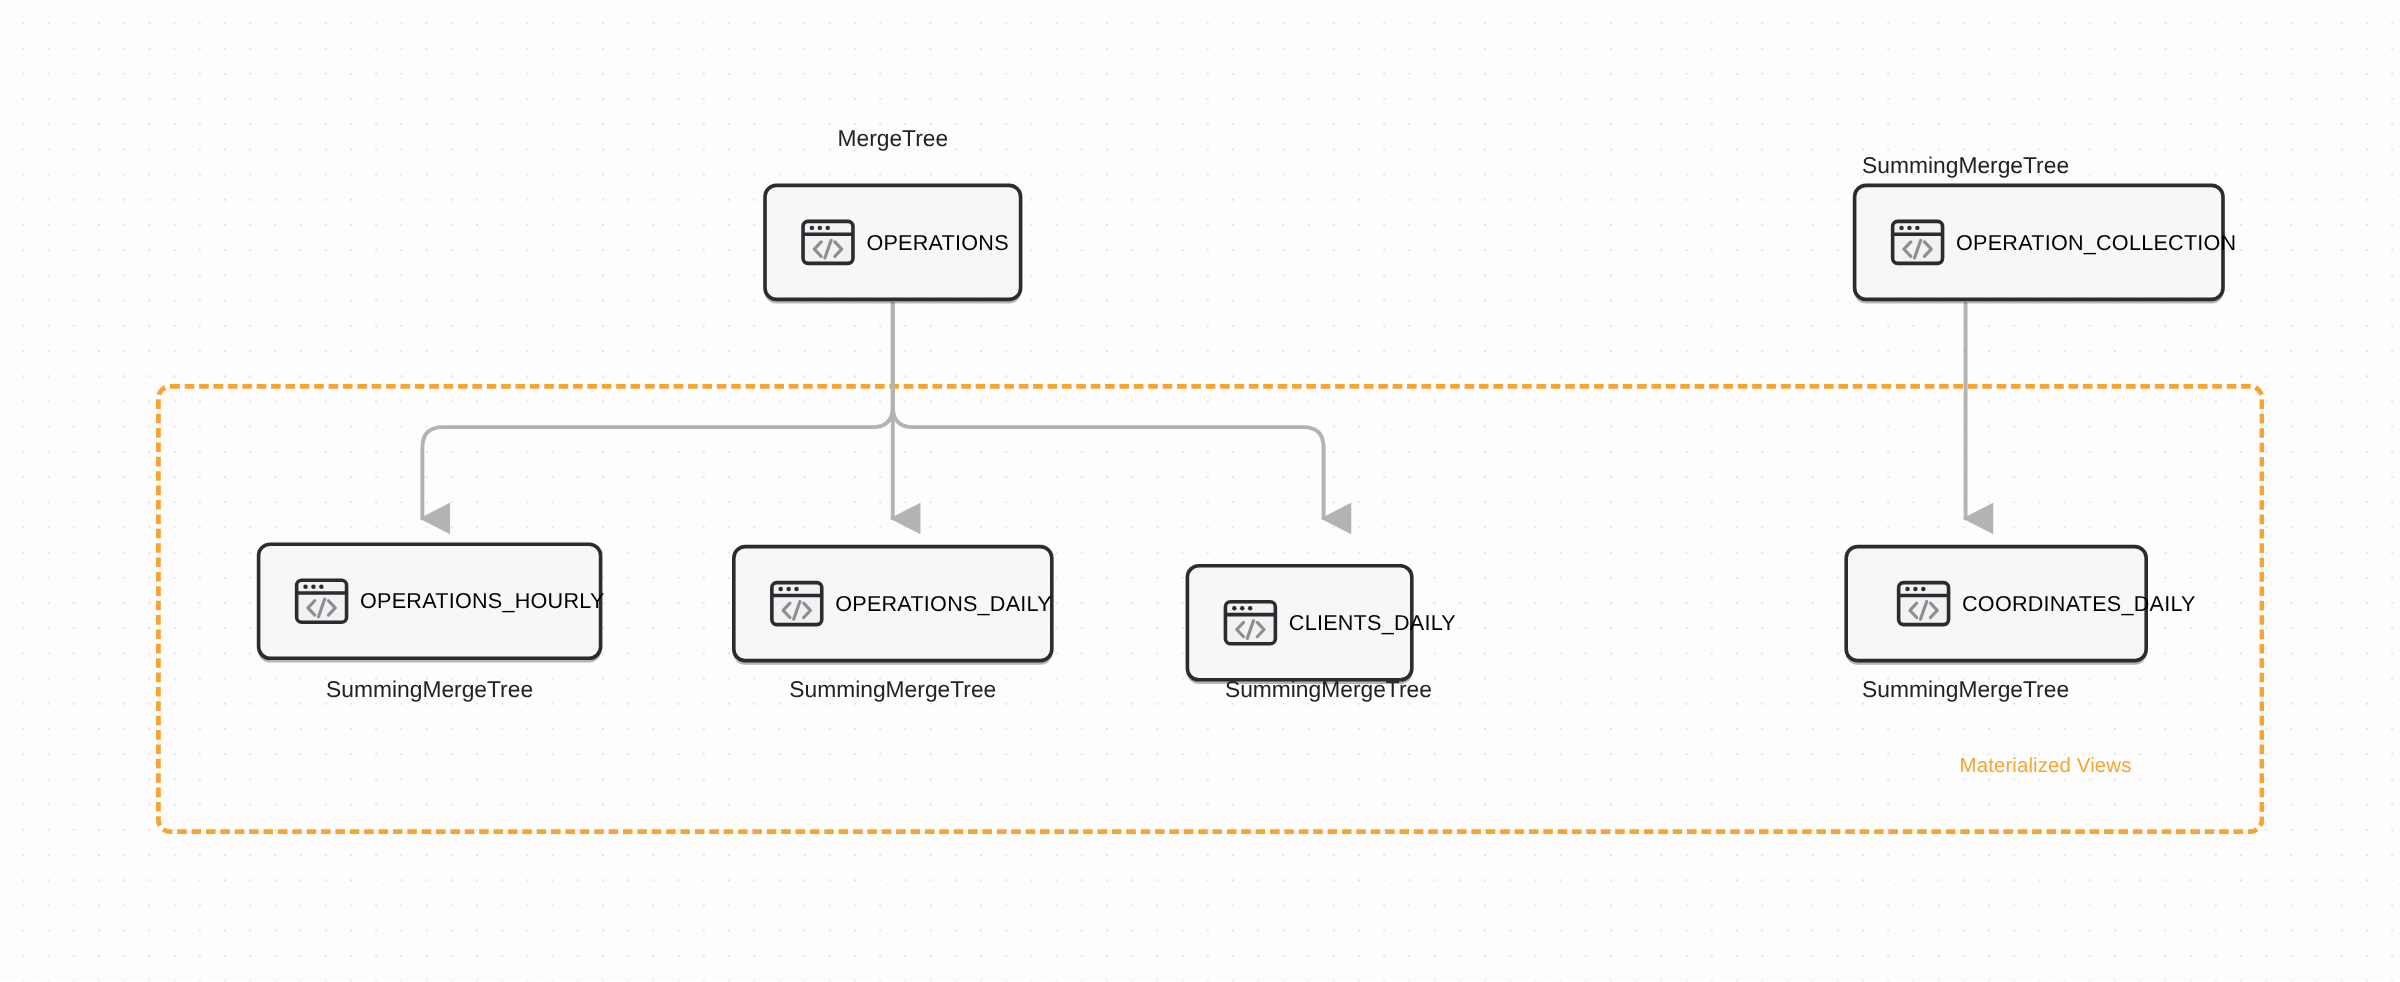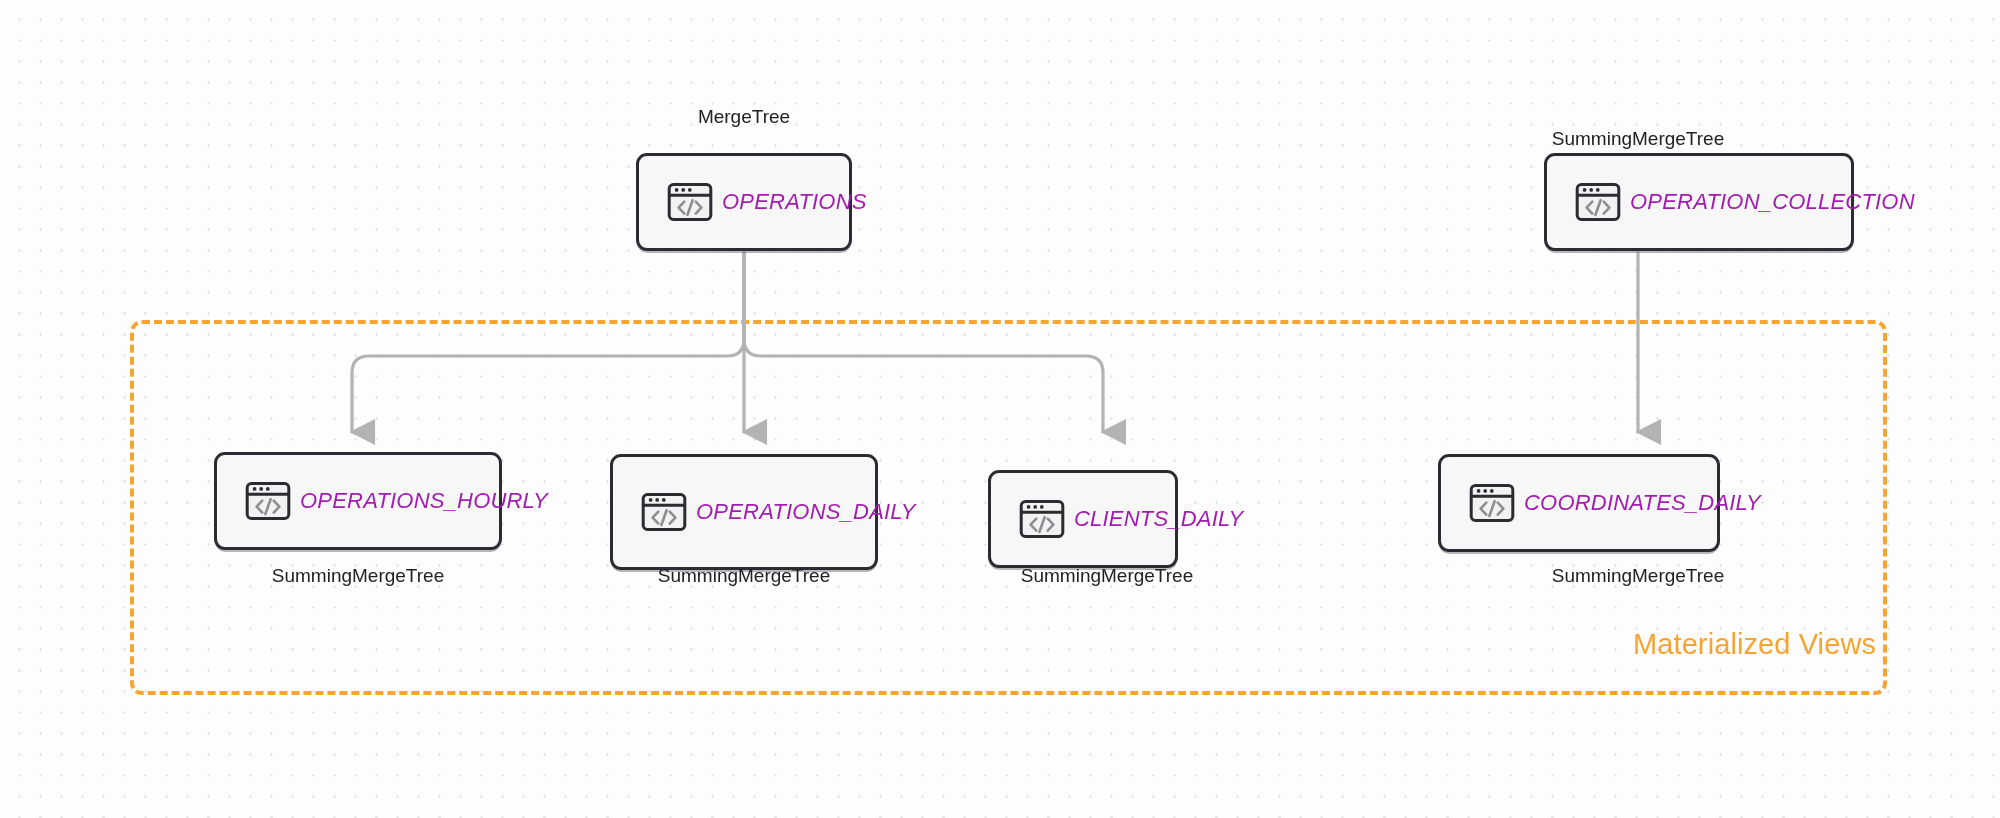--- a/index.html
+++ b/index.html
@@ -31,21 +31,21 @@
   
   .mv-group {
     position: absolute;
     border: 4px dashed #f7a430;
     border-radius: 12px;
     box-sizing: border-box;
   }
   .mv-caption {
     position: absolute;
     color: #f7a430;
-    font-size: 29px;
+    font-size: 17px;
     letter-spacing: .1px;
     white-space: nowrap;
   }
 
   
   .node {
     position: absolute;
     box-sizing: border-box;
     background: #f7f7f7;
     border: 3px solid #2b2b31;
@@ -56,23 +56,22 @@
   }
   .node .icon-slot {
     flex: 0 0 auto;
     margin-left: 27px;
     display: flex;
     align-items: center;
   }
   .node .node-label {
     flex: 1 1 auto;
     text-align: center;
-    font-style: italic;
-    font-size: 22px;
-    color: #a21caf;
+    font-size: 18px;
+    color: #000000;
     letter-spacing: .2px;
     padding-right: 18px;
     padding-left: 8px;
     white-space: nowrap;
   }
 
   
   .engine-caption {
     position: absolute;
     font-size: 19px;
@@ -151,21 +150,21 @@
         <circle cx="23.8" cy="11.9" r="1.85" fill="#2b2b31"></circle>
         <path d="M18.3,23.6 L12.6,29.6 L18.3,35.6" fill="none" stroke="#8d8d93" stroke-width="2.6" stroke-linecap="round" stroke-linejoin="round"></path>
         <path d="M29.7,23.6 L35.4,29.6 L29.7,35.6" fill="none" stroke="#8d8d93" stroke-width="2.6" stroke-linecap="round" stroke-linejoin="round"></path>
         <path d="M26.6,22.2 L21.4,37.0" fill="none" stroke="#8d8d93" stroke-width="2.6" stroke-linecap="round"></path>
       </svg>
     </span>
     <span class="node-label">OPERATIONS_HOURLY</span>
   </div>
   <div class="engine-caption" style="left:214px; top:565px; width:288px;">SummingMergeTree</div>
 
-  <div class="node" style="left:610px; top:454px; width:268px; height:116px;">
+  <div class="node" style="left:610px; top:454px; width:268px; height:98px;">
     <span class="icon-slot">
       <svg width="48" height="48" viewBox="0 0 48 48" aria-hidden="true">
         <rect x="3.2" y="6.5" width="41.6" height="35" rx="4.2" fill="#f2f2f2" stroke="#2b2b31" stroke-width="3"></rect>
         <path d="M3.2,17.2 L44.8,17.2" stroke="#2b2b31" stroke-width="3"></path>
         <circle cx="10.6" cy="11.9" r="1.85" fill="#2b2b31"></circle>
         <circle cx="17.2" cy="11.9" r="1.85" fill="#2b2b31"></circle>
         <circle cx="23.8" cy="11.9" r="1.85" fill="#2b2b31"></circle>
         <path d="M18.3,23.6 L12.6,29.6 L18.3,35.6" fill="none" stroke="#8d8d93" stroke-width="2.6" stroke-linecap="round" stroke-linejoin="round"></path>
         <path d="M29.7,23.6 L35.4,29.6 L29.7,35.6" fill="none" stroke="#8d8d93" stroke-width="2.6" stroke-linecap="round" stroke-linejoin="round"></path>
         <path d="M26.6,22.2 L21.4,37.0" fill="none" stroke="#8d8d93" stroke-width="2.6" stroke-linecap="round"></path>
@@ -185,21 +184,21 @@
         <circle cx="23.8" cy="11.9" r="1.85" fill="#2b2b31"></circle>
         <path d="M18.3,23.6 L12.6,29.6 L18.3,35.6" fill="none" stroke="#8d8d93" stroke-width="2.6" stroke-linecap="round" stroke-linejoin="round"></path>
         <path d="M29.7,23.6 L35.4,29.6 L29.7,35.6" fill="none" stroke="#8d8d93" stroke-width="2.6" stroke-linecap="round" stroke-linejoin="round"></path>
         <path d="M26.6,22.2 L21.4,37.0" fill="none" stroke="#8d8d93" stroke-width="2.6" stroke-linecap="round"></path>
       </svg>
     </span>
     <span class="node-label">CLIENTS_DAILY</span>
   </div>
   <div class="engine-caption" style="left:988px; top:565px; width:238px;">SummingMergeTree</div>
 
-  <div class="node" style="left:1438px; top:454px; width:282px; height:98px;">
+  <div class="node" style="left:1537px; top:454px; width:253px; height:98px;padding-left:12px;">
     <span class="icon-slot">
       <svg width="48" height="48" viewBox="0 0 48 48" aria-hidden="true">
         <rect x="3.2" y="6.5" width="41.6" height="35" rx="4.2" fill="#f2f2f2" stroke="#2b2b31" stroke-width="3"></rect>
         <path d="M3.2,17.2 L44.8,17.2" stroke="#2b2b31" stroke-width="3"></path>
         <circle cx="10.6" cy="11.9" r="1.85" fill="#2b2b31"></circle>
         <circle cx="17.2" cy="11.9" r="1.85" fill="#2b2b31"></circle>
         <circle cx="23.8" cy="11.9" r="1.85" fill="#2b2b31"></circle>
         <path d="M18.3,23.6 L12.6,29.6 L18.3,35.6" fill="none" stroke="#8d8d93" stroke-width="2.6" stroke-linecap="round" stroke-linejoin="round"></path>
         <path d="M29.7,23.6 L35.4,29.6 L29.7,35.6" fill="none" stroke="#8d8d93" stroke-width="2.6" stroke-linecap="round" stroke-linejoin="round"></path>
         <path d="M26.6,22.2 L21.4,37.0" fill="none" stroke="#8d8d93" stroke-width="2.6" stroke-linecap="round"></path>

